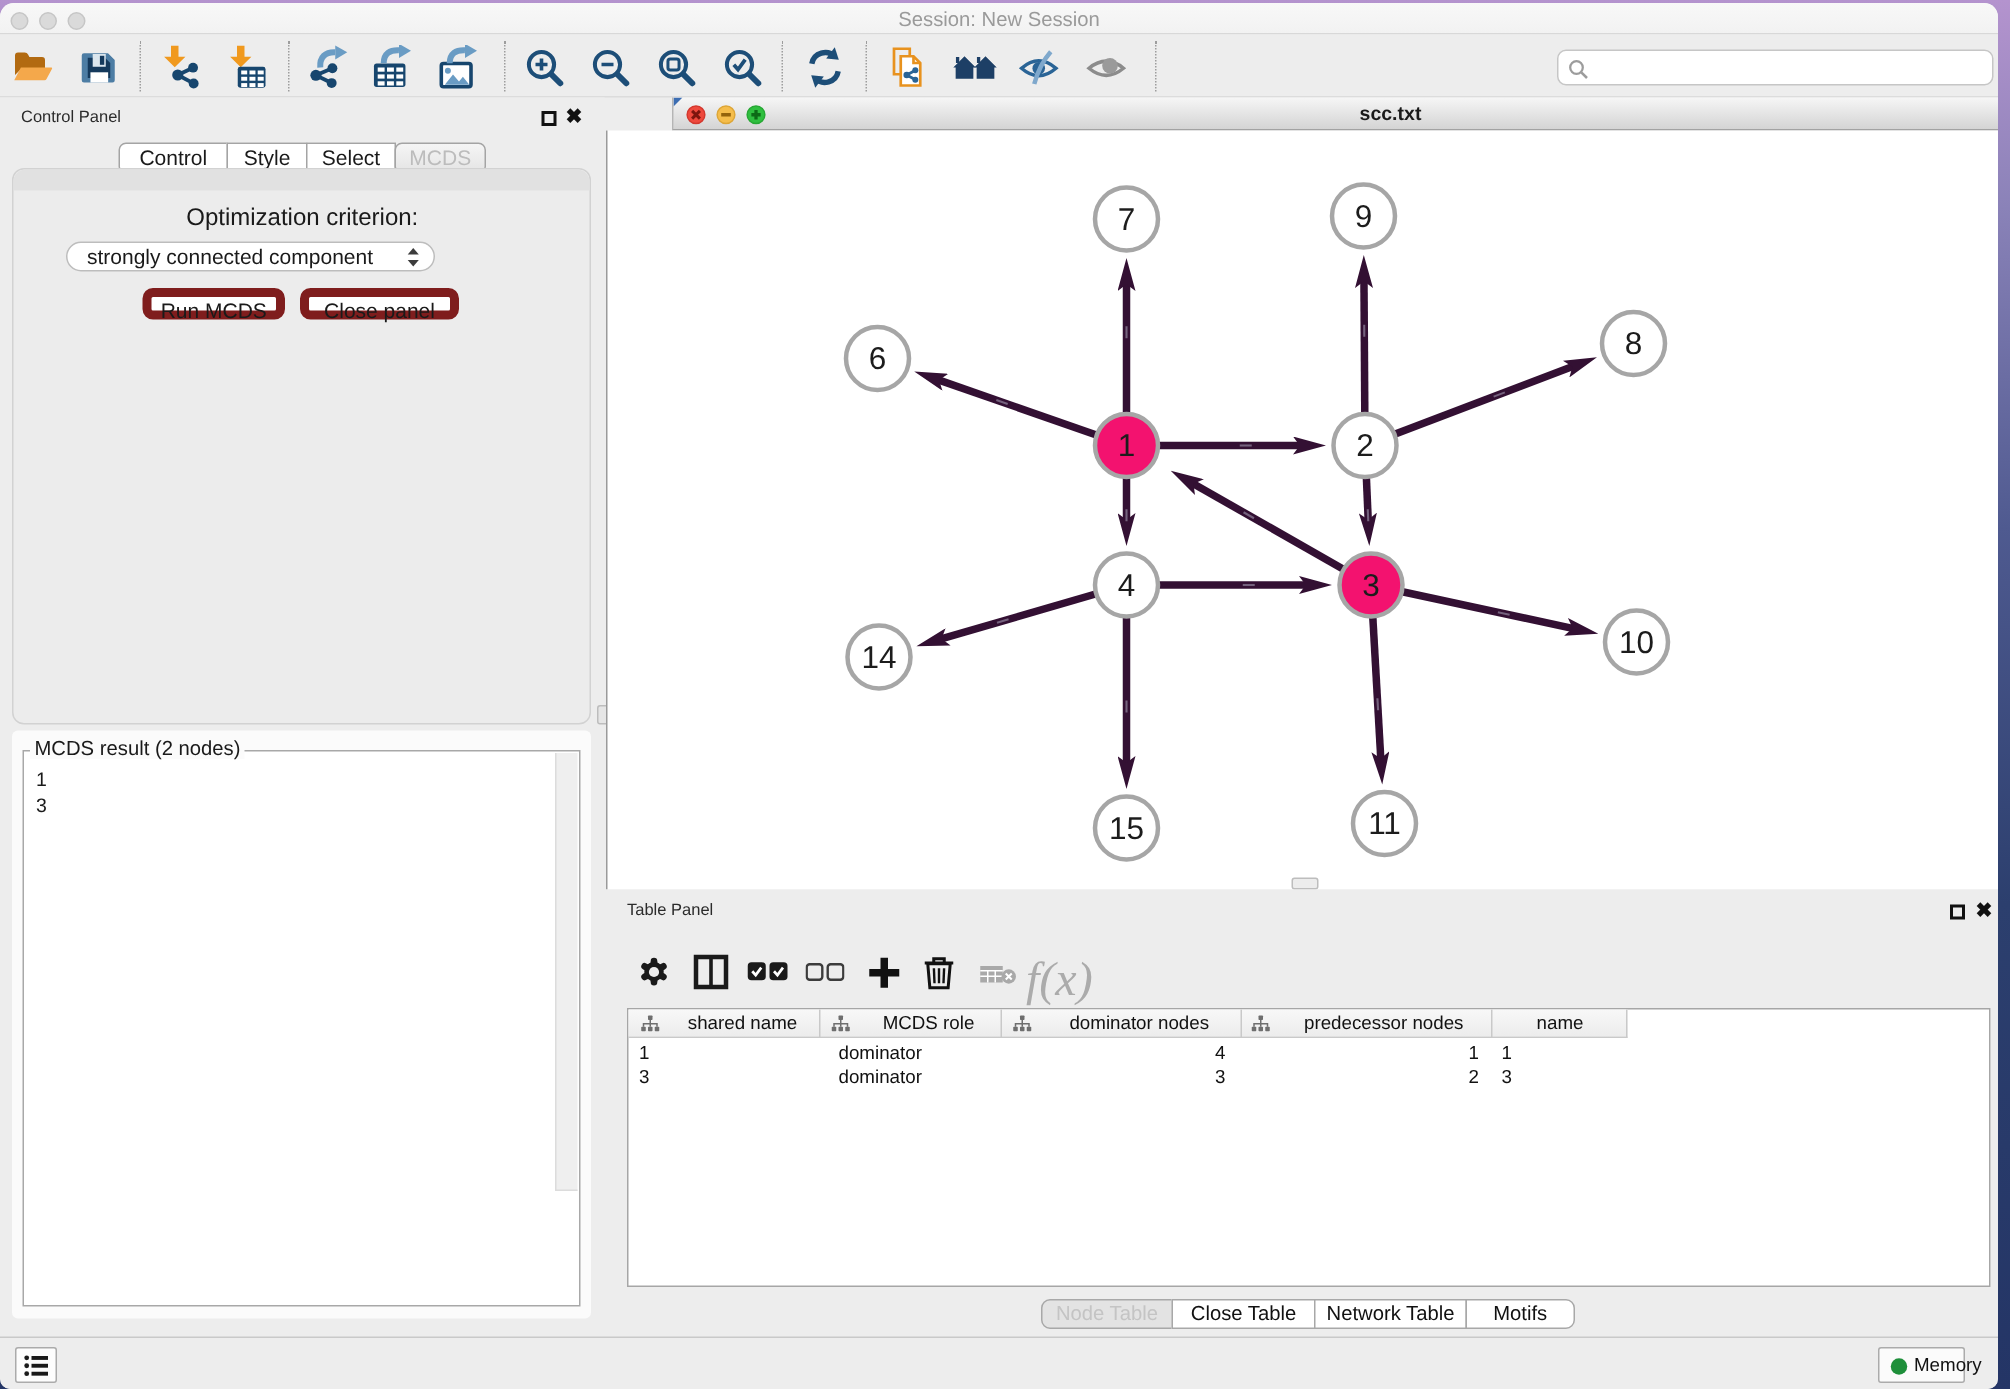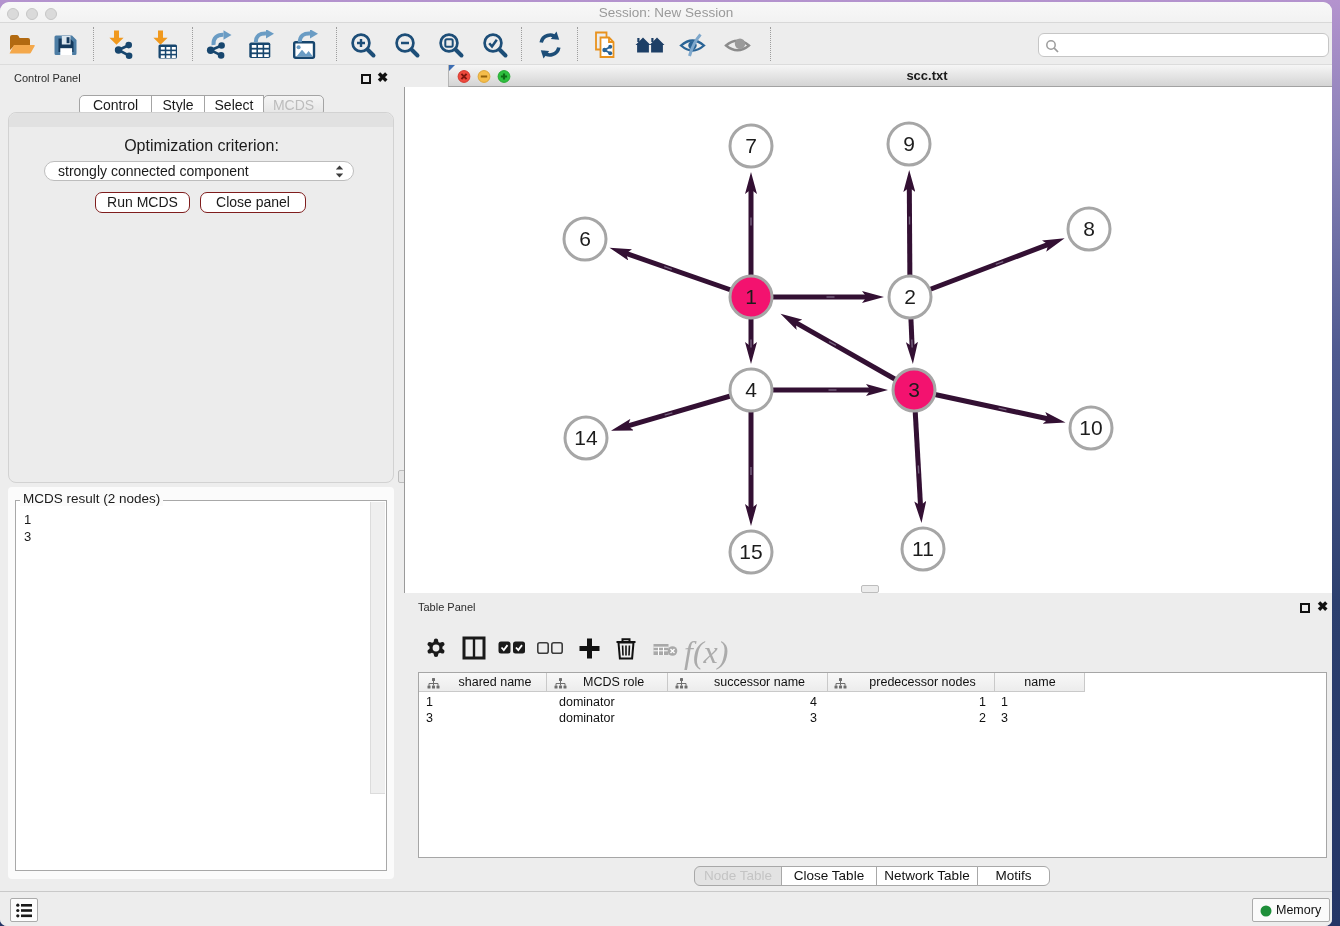--- a/index.html
+++ b/index.html
@@ -10,21 +10,21 @@
 #wintitle { position:absolute; top:3px; left:0; width:1332px; text-align:center; font-size:13.5px; color:#9a9a9a; }
 #toolbar { position:absolute; left:0; top:21px; width:1332px; height:42px; background:#ededed; border-bottom:1px solid #dcdcdc; }
 .tbi { position:absolute; top:7px; }
 .tbsep { position:absolute; top:4px; height:34px; width:1px; border-left:1px dotted #9d9d9d; }
 #search { position:absolute; left:1038px; top:10px; width:291px; height:24px; background:#fff; border:1px solid #c6c6c6; border-radius:6px; }
 #cp { position:absolute; left:0; top:63px; width:403px; height:826px; background:#ededed; }
 .ptitle { font-size:11px; color:#2b2b2b; }
 .seg { position:absolute; border:1px solid #a4a4a4; background:#fff; font-size:14px; color:#1a1a1a; text-align:center; line-height:19px; height:21px; }
 #cpanelbox { position:absolute; left:8px; top:47px; width:386px; height:371px; background:#ececec; border:1px solid #d2d2d2; border-radius:8px; }
 #cpanelband { position:absolute; left:0px; top:0px; width:384px; height:14px; background:#e1e1e1; border-radius:8px 8px 0 0; }
-.btn { position:absolute; background:#fff; border:1px solid #7f1d1d; border-radius:7px; font-size:14px; color:#1a1a1a; text-align:center; line-height:19px; height:21px; }
+.btn { position:absolute; background:#fff; border:6px solid #7f1d1d; border-radius:7px; font-size:14px; color:#1a1a1a; text-align:center; line-height:19px; height:21px; }
 #resultouter { position:absolute; left:8px; top:422px; width:386px; height:392px; background:#fbfbfb; border-radius:4px; }
 #resultbox { position:absolute; left:7px; top:13px; width:372px; height:371px; border:1px solid #a8a8a8; background:#fff; }
 #resultlabel { position:absolute; left:12px; top:4px; background:#fbfbfb; font-size:13.5px; color:#1a1a1a; padding:0 3px; }
 #scrollstrip { position:absolute; right:1px; top:1px; width:15px; height:292px; background:#efefef; border-left:1px solid #dcdcdc; border-bottom:1px solid #dcdcdc; }
 #frame { position:absolute; left:404px; top:63px; width:928px; height:528px; }
 #ftitle { position:absolute; left:0; top:0; width:928px; height:22px; background:linear-gradient(#f6f6f6,#d4d4d4); border-bottom:1px solid #a2a2a2; border-left:1px solid #b5b5b5;margin-left:44px; }
 #canvas { position:absolute; left:0; top:22px; width:928px; height:506px; background:#fff; border-left:1px solid #9a9a9a; }
 #tp { position:absolute; left:404px; top:591px; width:928px; height:298px; background:#ededed; }
 #tbl { position:absolute; left:14px; top:79px; width:909px; height:186px; background:#fff; border:1px solid #a6a6a6; }
 #tblhead { position:absolute; left:0; top:0; width:666px; height:19px; background:linear-gradient(#f8f8f8,#ececec); border-bottom:1px solid #c9c9c9; }
@@ -188,21 +188,21 @@
 <div style="position:absolute;left:361px;top:9px;width:10px;height:10px;border:2px solid #111"></div>
 <div style="position:absolute;left:377px;top:4px;font-size:13.5px;font-weight:bold;color:#111">✖</div>
 <div class="seg" style="left:79px;top:30px;width:73px;border-radius:5px 0 0 5px">Control</div>
 <div class="seg" style="left:151px;top:30px;width:54px">Style</div>
 <div class="seg" style="left:204px;top:30px;width:60px">Select</div>
 <div class="seg" style="left:263px;top:30px;width:61px;background:linear-gradient(#f5f5f5,#e4e4e4);color:#bcbcbc;border-radius:5px">MCDS</div>
 <div id="cpanelbox">
         <div id="cpanelband"></div>
       </div>
 <div style="position:absolute;left:0;top:72px;width:403px;text-align:center;font-size:16px;color:#1a1a1a">Optimization criterion:</div>
-<div style="position:absolute;left:44px;top:96px;width:310px;height:20px;background:#fff;border:1px solid #bdbdbd;border-radius:10px;font-size:14px;color:#1a1a1a;line-height:18px;padding-left:13px">strongly connected component
+<div style="position:absolute;left:44px;top:96px;width:246px;height:20px;background:#fff;border:1px solid #bdbdbd;border-radius:10px;font-size:14px;color:#1a1a1a;line-height:18px;padding-left:13px">strongly connected component
  <svg style="position:absolute;right:8px;top:2px" width="11" height="15" viewBox="0 0 11 15">
   <path d="M1.8 5.6 L5.5 1.4 L9.2 5.6 z" fill="#3c3c3c"></path>
           <path d="M1.8 9.4 L5.5 13.6 L9.2 9.4 z" fill="#3c3c3c"></path>
  </svg>
 </div>
 <div class="btn" style="left:95px;top:127px;width:95px">Run MCDS</div>
 <div class="btn" style="left:200px;top:127px;width:106px">Close panel</div>
 <div id="resultouter">
  <div id="resultbox">
   <div style="position:absolute;left:8px;top:10px;font-size:13px;color:#1a1a1a;line-height:17px">1<br>3</div>
@@ -388,22 +388,22 @@
                 <rect x="5" y="1" width="3" height="3" rx="0.5"></rect>
                 <rect x="0.5" y="8.5" width="3" height="3" rx="0.5"></rect>
                 <rect x="5" y="8.5" width="3" height="3" rx="0.5"></rect>
                 <rect x="9.5" y="8.5" width="3" height="3" rx="0.5"></rect>
               </g>
               <g stroke="#6e6e6e" stroke-width="1">
                 <path d="M6.5 4 v2.5 M2 8.5 v-2 h9 v2 M6.5 6.5 v2" fill="none"></path>
               </g>
             </svg></div>
   <div class="cell" style="left:24px;top:2px;width:104px;text-align:center">shared name</div>
-  <div class="cell" style="left:164px;top:2px;width:98px;">MCDS role</div>
-  <div class="cell" style="left:272px;top:2px;width:137px;text-align:center">successor name</div>
+  <div class="cell" style="left:151px;top:2px;width:98px;text-align:center">MCDS role</div>
+  <div class="cell" style="left:272px;top:2px;width:137px;text-align:center">dominator nodes</div>
   <div class="cell" style="left:431px;top:2px;width:145px;text-align:center">predecessor nodes</div>
   <div class="cell" style="left:576px;top:2px;width:90px;text-align:center">name</div>
  </div>
  <div class="cell" style="left:7px;top:22px">1</div>
  <div class="cell" style="left:140px;top:22px">dominator</div>
  <div class="cell" style="left:348px;top:22px;width:50px;text-align:right">4</div>
  <div class="cell" style="left:517px;top:22px;width:50px;text-align:right">1</div>
  <div class="cell" style="left:582px;top:22px">1</div>
  <div class="cell" style="left:7px;top:38px">3</div>
  <div class="cell" style="left:140px;top:38px">dominator</div>
@@ -424,21 +424,21 @@
   <g fill="#1a1a1a">
             <circle cx="1.8" cy="2.2" r="1.6"></circle>
             <circle cx="1.8" cy="7.5" r="1.6"></circle>
             <circle cx="1.8" cy="12.8" r="1.6"></circle>
   <rect x="5" y="1" width="11" height="2.6"></rect>
             <rect x="5" y="6.2" width="11" height="2.6"></rect>
             <rect x="5" y="11.5" width="11" height="2.6"></rect>
           </g>
  </svg>
 </div>
-<div style="position:absolute;left:1252px;top:6px;width:78px;height:24px;background:#fbfbfb;border:1px solid #ababab;border-radius:2px">
+<div style="position:absolute;left:1252px;top:6px;width:58px;height:24px;background:#fbfbfb;border:1px solid #ababab;border-radius:2px">
  <svg style="position:absolute;left:7px;top:6px" width="12" height="12">
           <circle cx="6" cy="6" r="5.5" fill="#1e8f3a"></circle>
         </svg>
  <div style="position:absolute;left:23px;top:4px;font-size:12.5px;color:#111">Memory</div>
 </div>
 
 </div>
 </div>
 
 </body></html>

